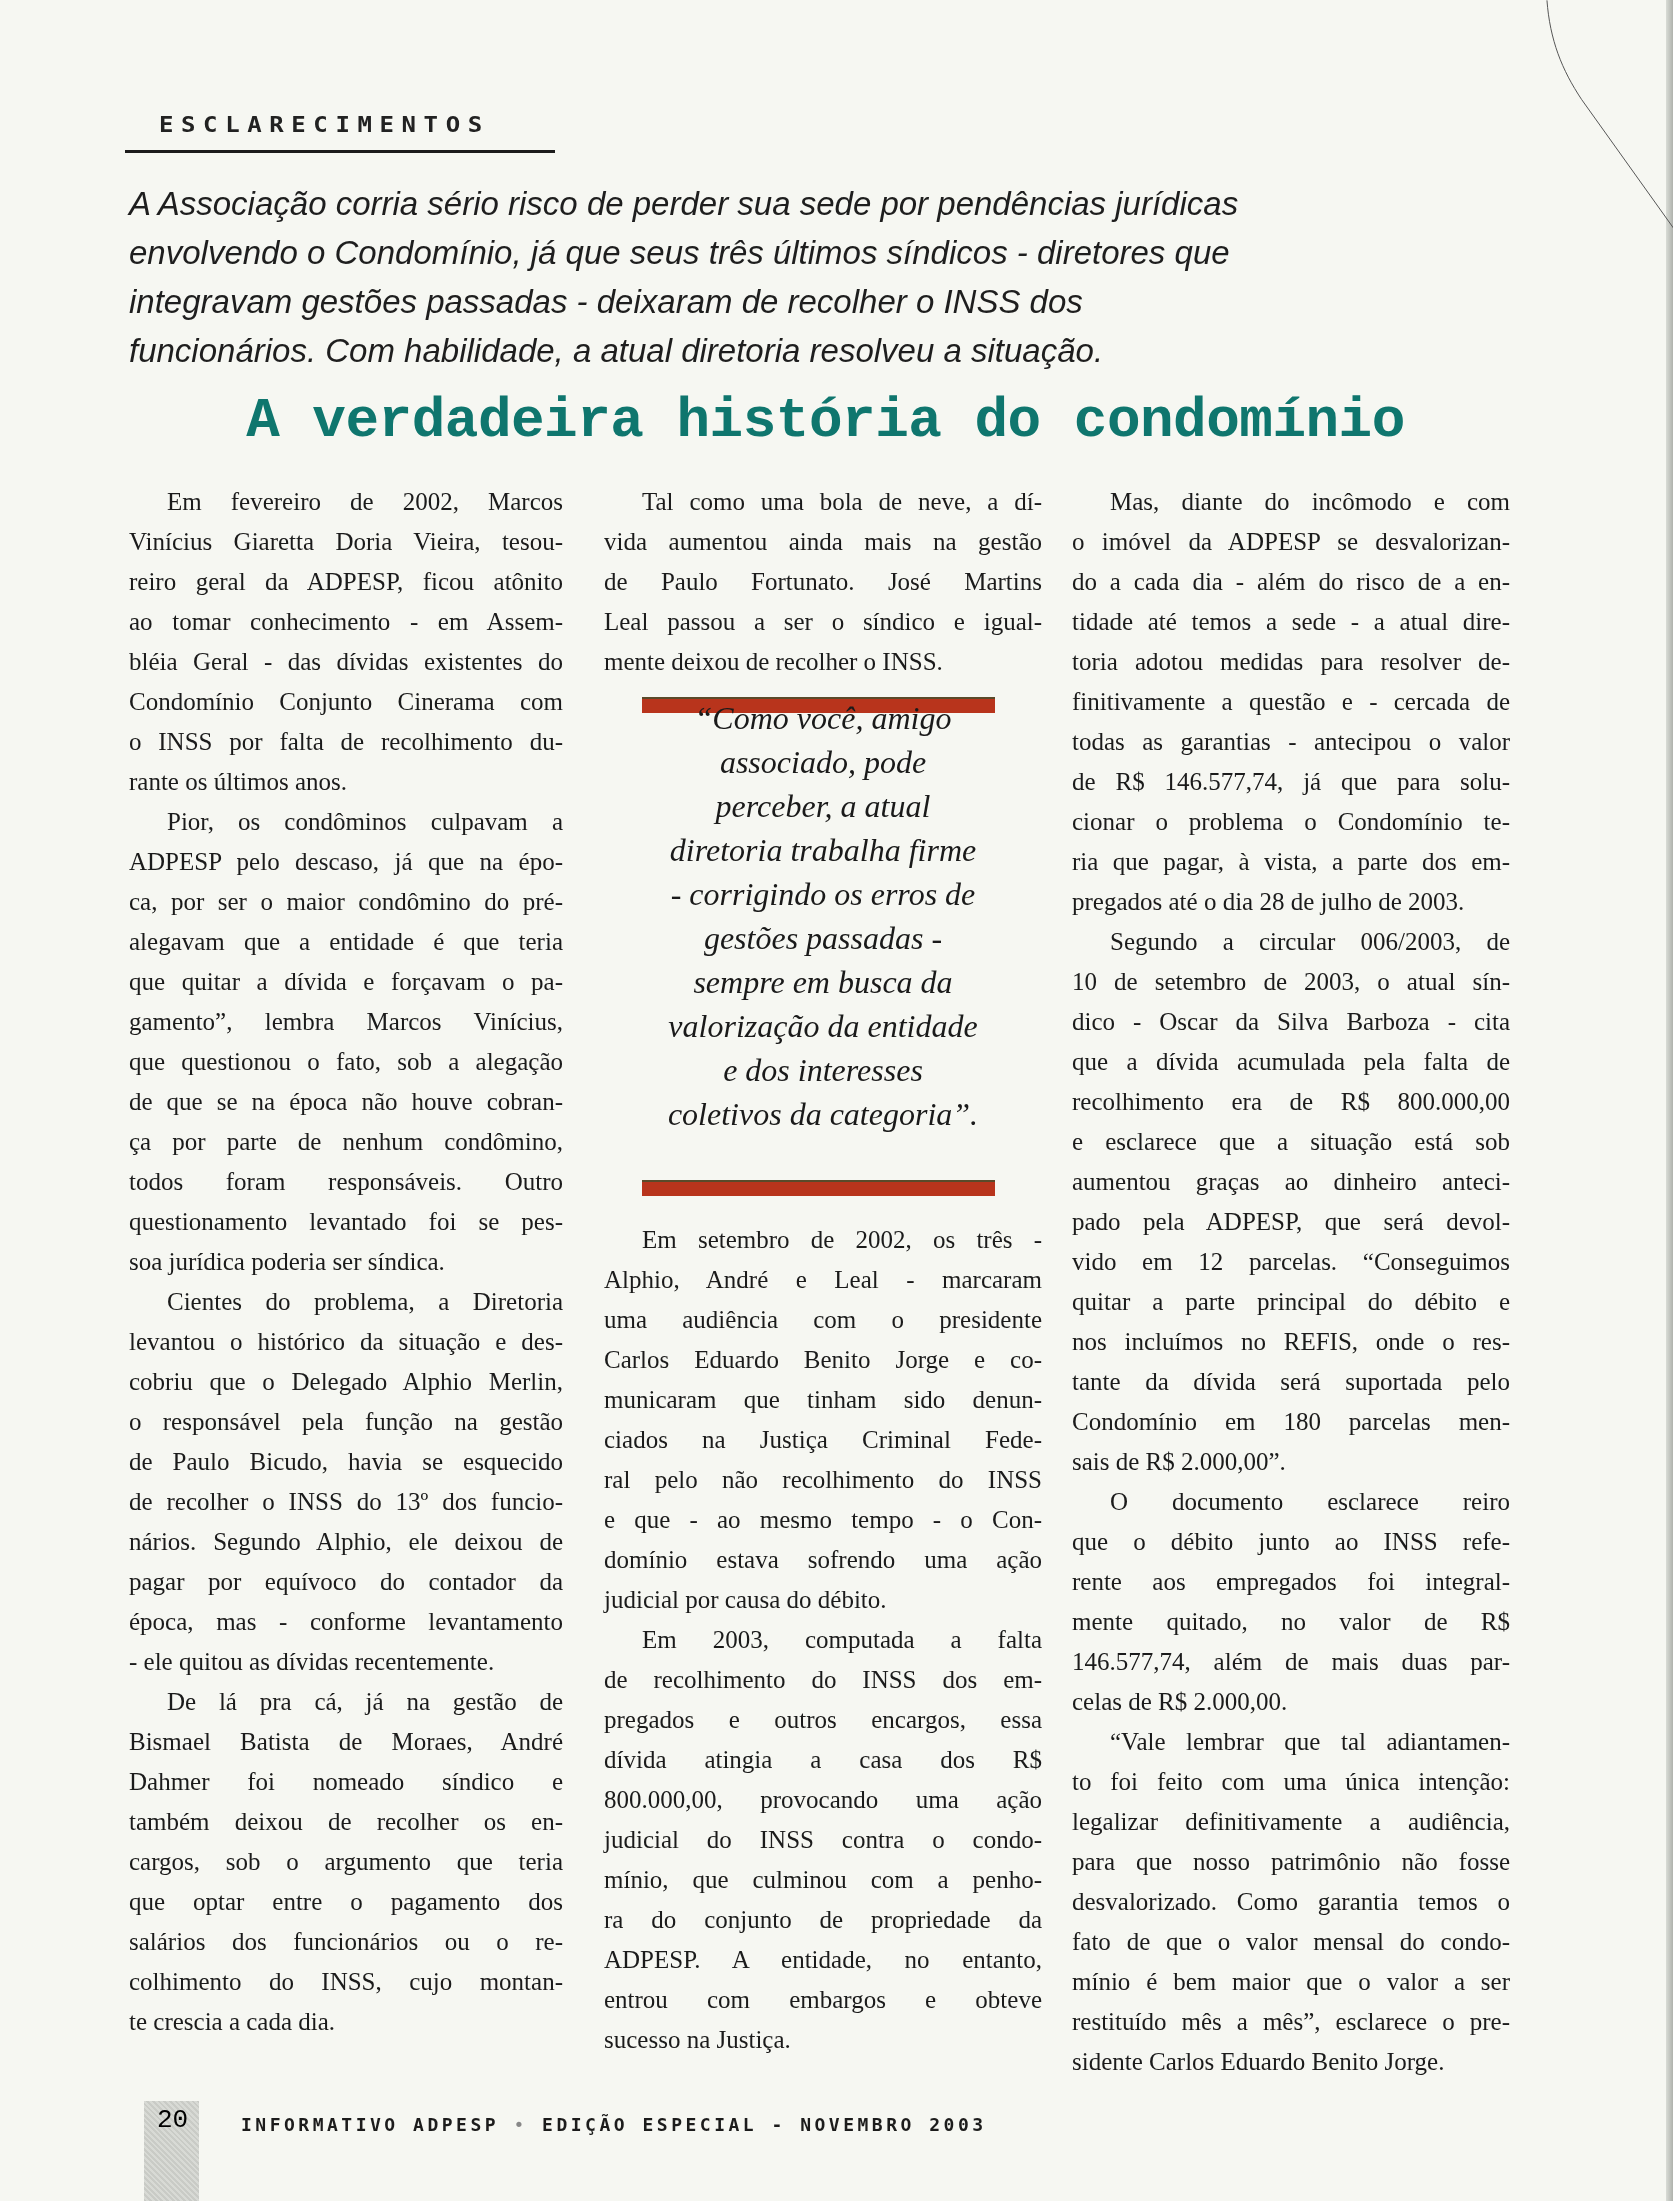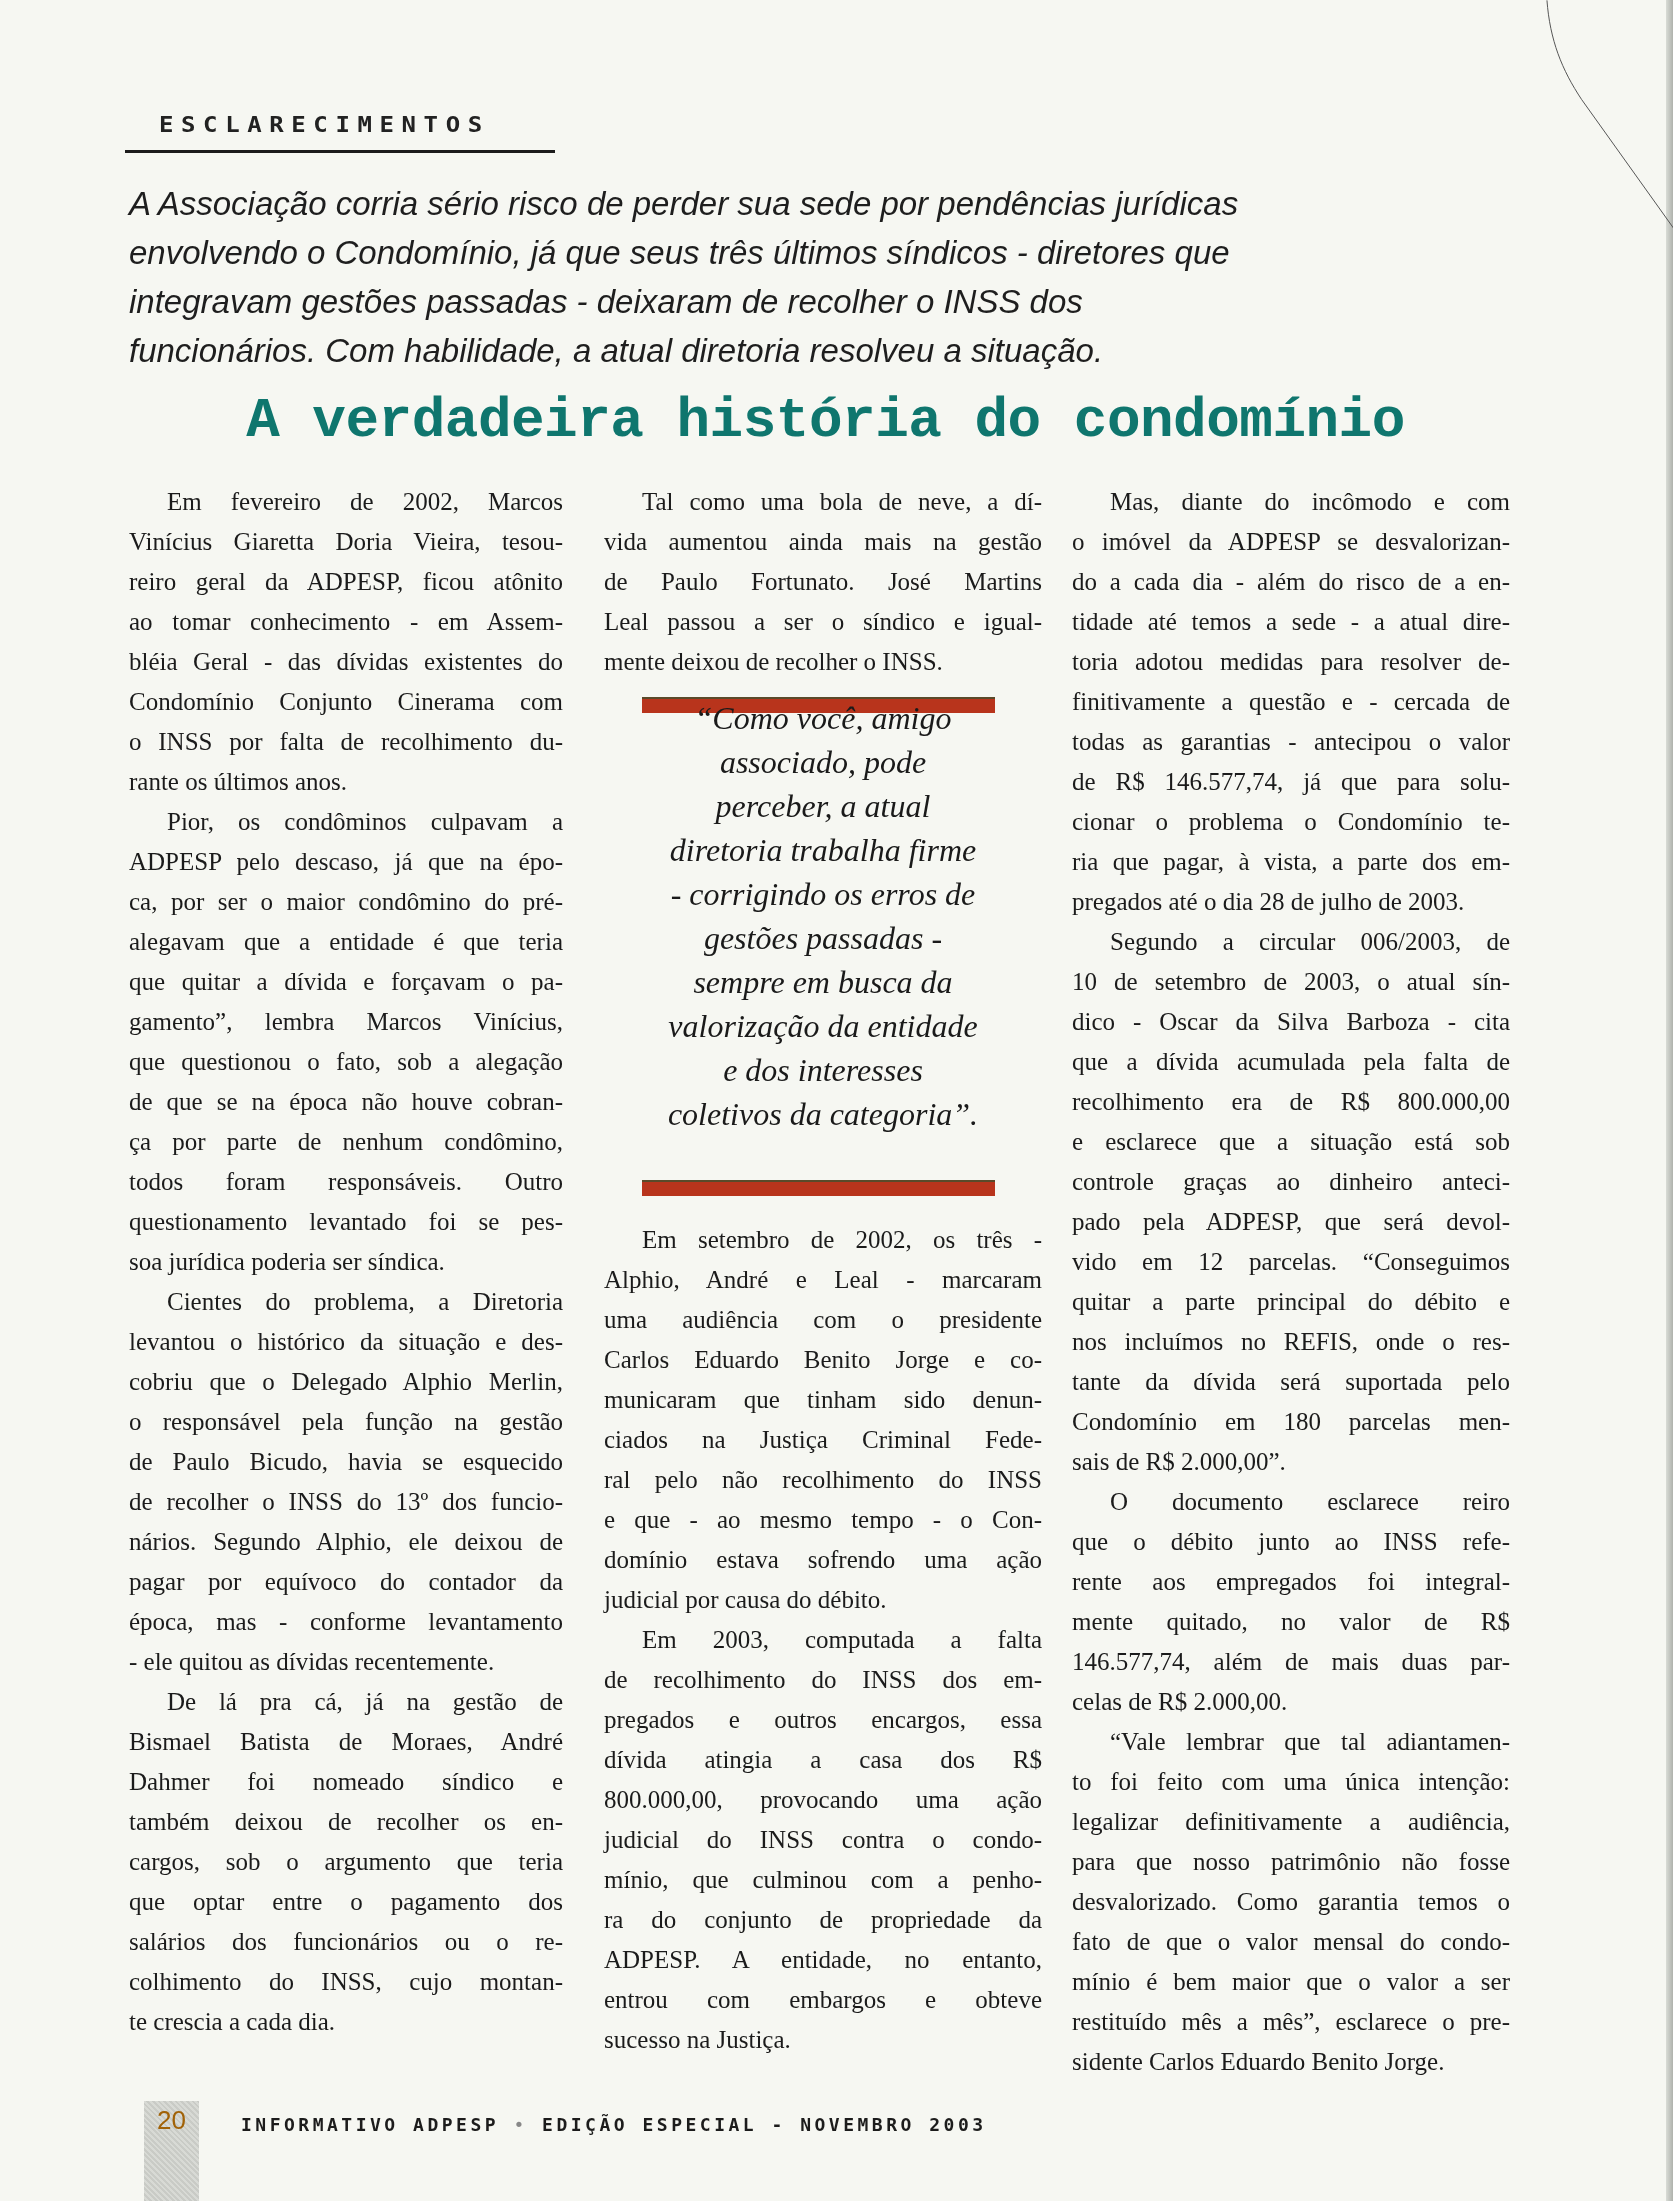--- a/index.html
+++ b/index.html
@@ -57,21 +57,21 @@
     text-align: center; font-style: italic;
     font-size: 32px; line-height: 44px; color: #1a1a1a;
   }
   .quote span { display: block; }
   .footer-box {
     position: absolute; left: 144px; top: 2101px; width: 55px; height: 100px;
     background: repeating-linear-gradient(45deg, #c9cbc6 0 2px, #d8dad5 2px 4px);
   }
   .page-number {
     position: absolute; left: 157px; top: 2105px;
-    font-family: Liberation Sans, sans-serif; font-size: 26px; color: #a16207;
+    font-family: Liberation Mono, monospace; font-size: 26px; color: #000000;
   }
   .footer-text {
     position: absolute; left: 241px; top: 2114px;
     font-family: "DejaVu Sans Mono", monospace; font-weight: bold;
     font-size: 18px; letter-spacing: 3.5px; color: #1c1c1c;
   }
   .footer-text .dot { color: #888; font-weight: normal; }
 </style>
 </head>
 <body>
@@ -191,21 +191,21 @@
     <span class="line">de R$ 146.577,74, já que para solu-</span>
     <span class="line">cionar o problema o Condomínio te-</span>
     <span class="line">ria que pagar, à vista, a parte dos em-</span>
     <span class="line last">pregados até o dia 28 de julho de 2003.</span>
     <span class="line indent">Segundo a circular 006/2003, de</span>
     <span class="line">10 de setembro de 2003, o atual sín-</span>
     <span class="line">dico - Oscar da Silva Barboza - cita</span>
     <span class="line">que a dívida acumulada pela falta de</span>
     <span class="line">recolhimento era de R$ 800.000,00</span>
     <span class="line">e esclarece que a situação está sob</span>
-    <span class="line">controle graças ao dinheiro anteci-</span>
+    <span class="line">aumentou graças ao dinheiro anteci-</span>
     <span class="line">pado pela ADPESP, que será devol-</span>
     <span class="line">vido em 12 parcelas. “Conseguimos</span>
     <span class="line">quitar a parte principal do débito e</span>
     <span class="line">nos incluímos no REFIS, onde o res-</span>
     <span class="line">tante da dívida será suportada pelo</span>
     <span class="line">Condomínio em 180 parcelas men-</span>
     <span class="line last">sais de R$ 2.000,00”.</span>
     <span class="line indent">O documento esclarece reiro</span>
     <span class="line">que o débito junto ao INSS refe-</span>
     <span class="line">rente aos empregados foi integral-</span>

